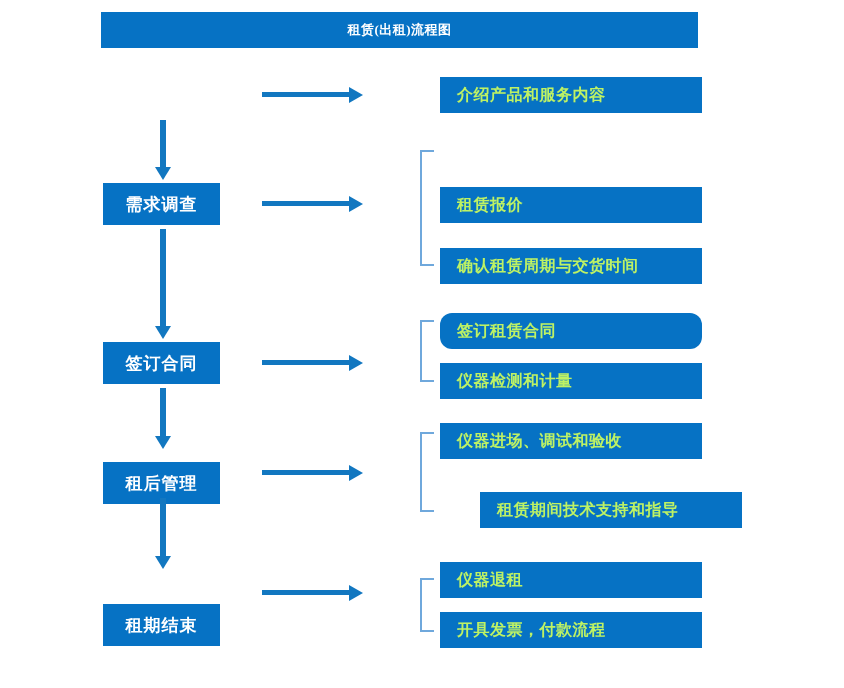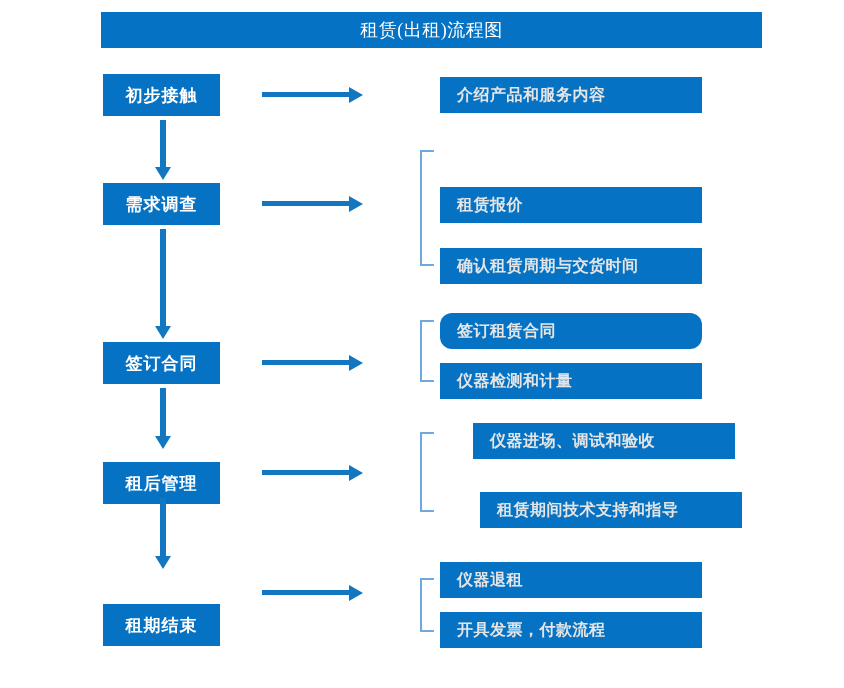--- a/index.html
+++ b/index.html
@@ -17,26 +17,26 @@
     height: 688px;
     background: #ffffff;
     overflow: hidden;
   }
 
   
   .title-bar {
     position: absolute;
     left: 101px;
     top: 12px;
-    width: 661px;
+    width: 597px;
     height: 36px;
     background: #0672c4;
     color: #ffffff;
-    font-size: 18px;
-    font-weight: normal;
+    font-size: 13px;
+    font-weight: bold;
     display: flex;
     align-items: center;
     justify-content: center;
     letter-spacing: 0.5px;
   }
 
   
   .stage-box {
     position: absolute;
     left: 103px;
@@ -52,21 +52,21 @@
     letter-spacing: 1px;
   }
 
   
   .detail-box {
     position: absolute;
     left: 440px;
     width: 262px;
     height: 36px;
     background: #0672c4;
-    color: #e5e5e5;
+    color: #bef264;
     font-size: 16px;
     font-weight: bold;
     display: flex;
     align-items: center;
     padding-left: 17px;
     box-sizing: border-box;
     letter-spacing: 0.5px;
   }
 
   
@@ -130,21 +130,20 @@
     box-sizing: border-box;
   }
 </style>
 </head>
 <body>
 
 <div id="canvas">
 
   <div class="title-bar">租赁(出租)流程图</div>
 
-  <div class="stage-box" style="top:74px;">初步接触</div>
 
   <div class="stage-box" style="top:342px;">签订合同</div>
 
   <div class="stage-box" style="top:183px;">需求调查</div>
 
   <div class="stage-box" style="top:462px;">租后管理</div>
 
   <div class="stage-box" style="top:572px;margin-top:32px;">租期结束</div>
 
   <div class="v-arrow" style="top:120px; height:60px;">
@@ -194,21 +193,21 @@
 
 
   <div class="detail-box" style="top:187px;">租赁报价</div>
 
   <div class="detail-box" style="top:248px;">确认租赁周期与交货时间</div>
 
   <div class="detail-box" style="top:313px;border-radius:12px;">签订租赁合同</div>
 
   <div class="detail-box" style="top:363px;">仪器检测和计量</div>
 
-  <div class="detail-box" style="top:423px;margin-left:33px;">仪器进场、调试和验收</div>
+  <div class="detail-box" style="top:423px;">仪器进场、调试和验收</div>
 
   <div class="detail-box" style="top:492px;margin-left:40px;">租赁期间技术支持和指导</div>
 
   <div class="detail-box" style="top:562px;">仪器退租</div>
 
   <div class="detail-box" style="top:612px;">开具发票，付款流程</div>
 
 </div>
 
 </body></html>

